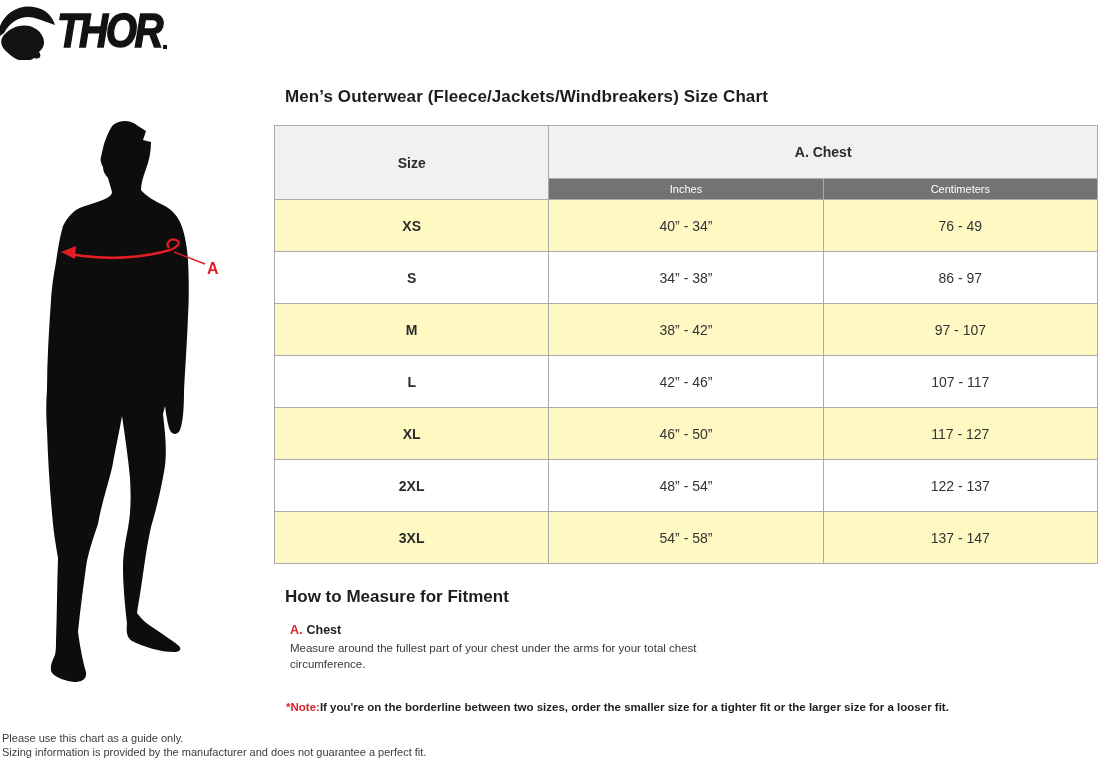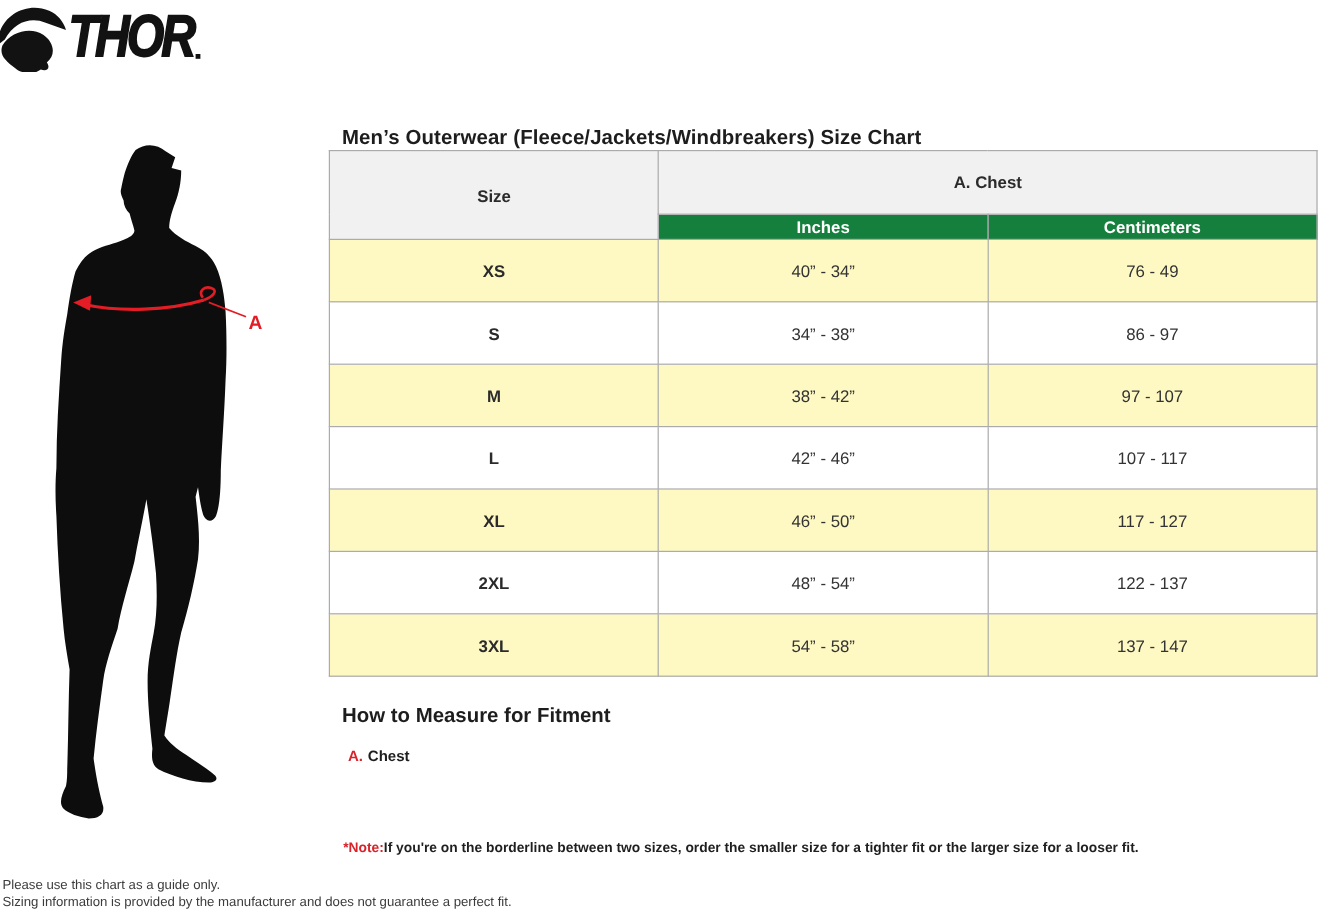--- a/index.html
+++ b/index.html
@@ -12,21 +12,21 @@
     color: #222;
   }
   
   .logo { position: absolute; left: 0; top: 2px; width: 190px; height: 58px; }
 
   
   .figure { position: absolute; left: 0; top: 0; width: 285px; height: 759px; }
 
   
   .page-title {
-    position: absolute; left: 285px; top: 105px;
+    position: absolute; left: 285px; top: 87px;
     font-size: 17px; font-weight: bold; color: #1d1d1d;
     letter-spacing: 0.1px;
   }
 
   
   .table-wrap { position: absolute; left: 274px; top: 125px; width: 824px; }
   table.size-chart {
     border-collapse: collapse; width: 824px; table-layout: fixed;
   }
   table.size-chart th, table.size-chart td {
@@ -35,21 +35,21 @@
   }
   th.size-head {
     background: #f1f1f1; font-size: 14px; font-weight: bold; color: #2b2b2b;
   }
   th.group-head {
     background: #f1f1f1; font-size: 14px; font-weight: bold; color: #2b2b2b;
     height: 50px;
   }
   tr.units-row { height: 21px; }
   th.unit-head {
-    background: #15803d; color: #ffffff; font-size: 14px; font-weight: bold;
+    background: #737373; color: #ffffff; font-size: 11px; font-weight: normal;
     border: 2px solid #ffffff; padding: 1px 0;
   }
   table.size-chart td { height: 49px; font-size: 14px; color: #333; background: #ffffff; }
   table.size-chart tr.alt td { background: #fef9c3; }
   table.size-chart td.size-col { font-weight: bold; color: #2b2b2b; }
 
   
   .how-heading {
     position: absolute; left: 285px; top: 587px;
     font-size: 17px; font-weight: bold; color: #1d1d1d; text-align: center;
@@ -172,20 +172,21 @@
         </tr>
       </tbody>
   </table>
 </div>
 
 <div class="how-heading">How to Measure for Fitment</div>
 <div class="measure-item">
   <div class="measure-title">
     <span class="measure-key">A.</span><span>Chest</span>
   </div>
+  <div class="measure-desc">Measure around the fullest part of your chest under the arms for your total chest circumference.</div>
 </div>
 
 <div class="note">
   <span class="note-label">*Note:</span><span>If you're on the borderline between two sizes, order the smaller size for a tighter fit or the larger size for a looser fit.</span>
 </div>
 
 <div class="footer">
   <div>Please use this chart as a guide only.</div>
   <div>Sizing information is provided by the manufacturer and does not guarantee a perfect fit.</div>
 </div>

